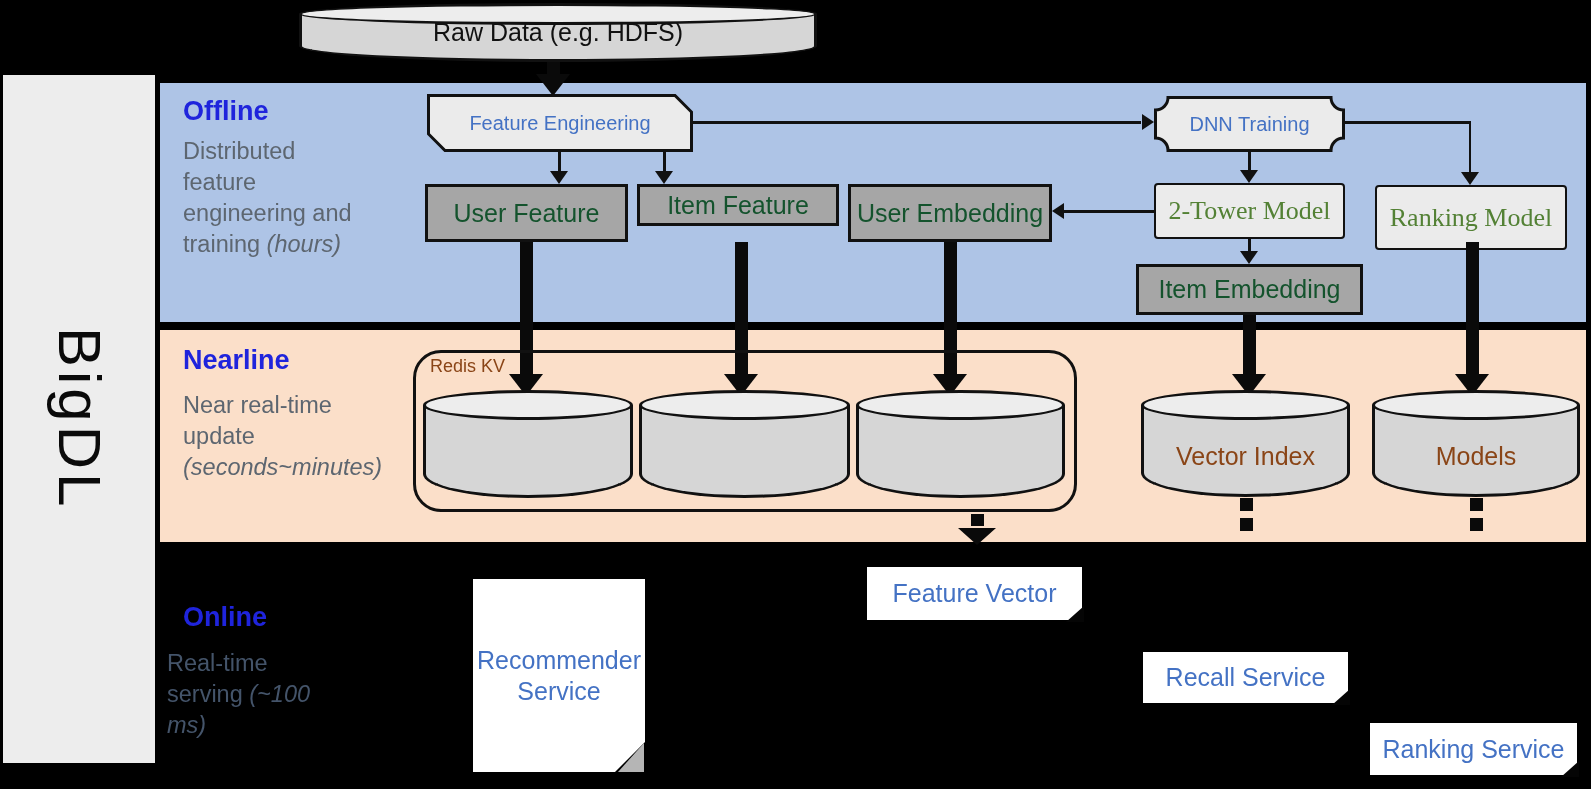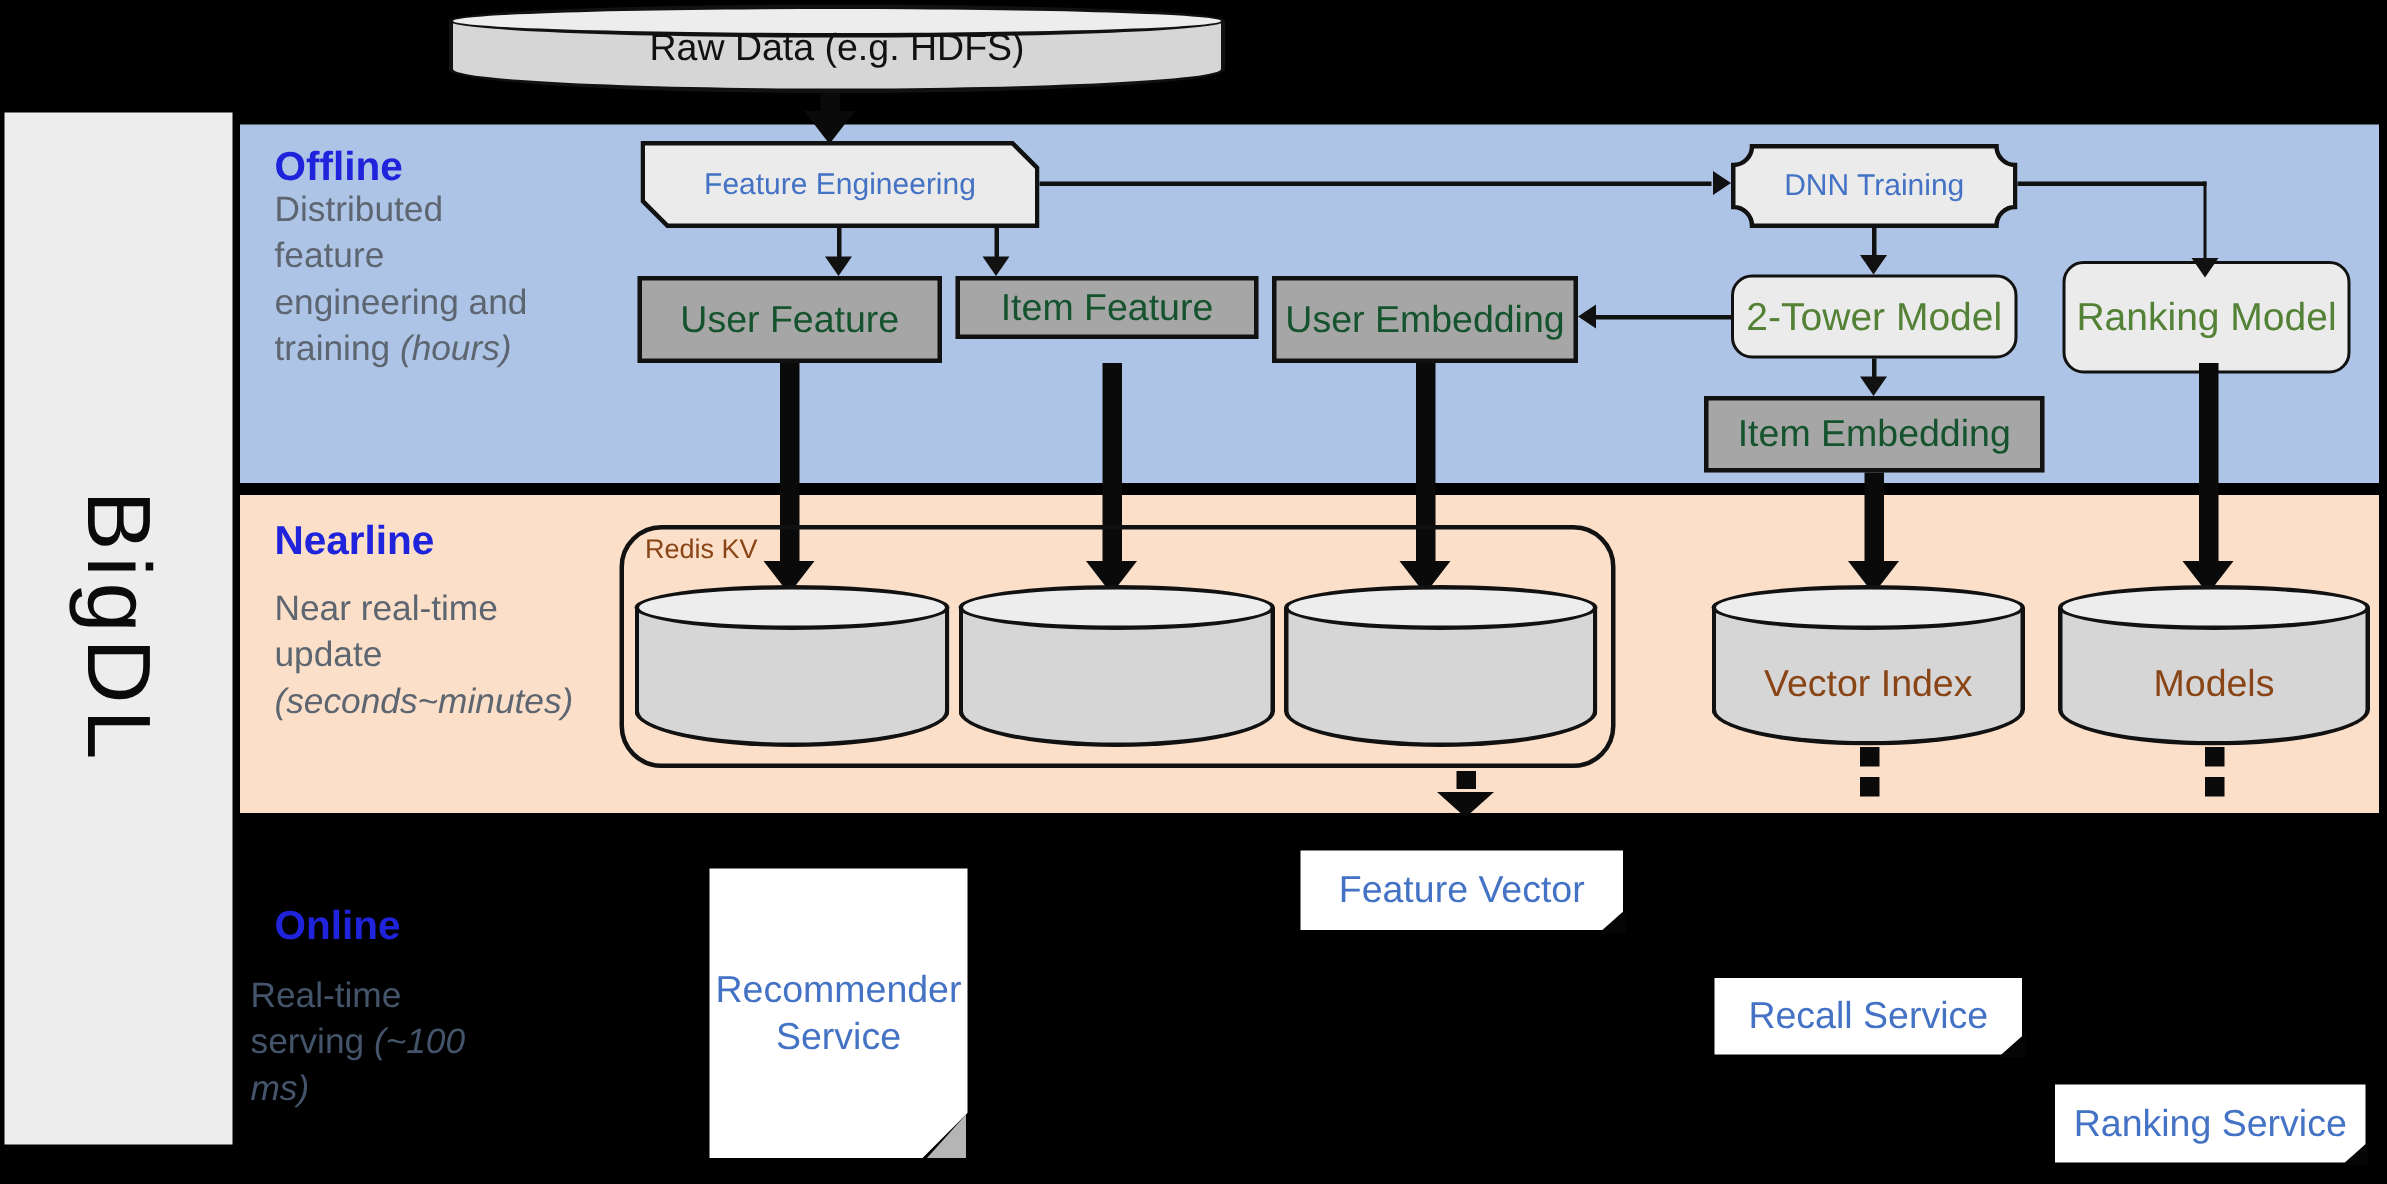--- a/index.html
+++ b/index.html
@@ -17,22 +17,22 @@
 
   
   .sec-title { position:absolute; font-size:27px; font-weight:bold; color:var(--label-blue,#1f24dc); }
   .sec-desc { position:absolute; font-size:23.5px; line-height:31px; color:var(--desc-gray,#5d6670); }
   .sec-desc em { font-style:italic; }
   #online-desc { color:var(--online-desc,#44546a); }
 
   
   .node { position:absolute; display:flex; align-items:center; justify-content:center; text-align:center; }
   .gray-node { background:var(--gray-box,#a6a6a6); border:3px solid #111; color:#14532d; font-size:25px; }
-  .round-node { background:var(--light-box,#ebebeb); border:2.5px solid #111; border-radius:14px;
-                color:var(--node-green,#538135); font-size:26px; }
+  .round-node { background:var(--light-box,#ebebeb); border:2.5px solid #111; border-radius:4px;
+                color:var(--node-green,#538135); font-size:26px;font-family:Liberation Serif, serif; }
   .svg-node { position:absolute; }
   .svg-node svg { position:absolute; left:0; top:0; }
   .svg-node .overlay { position:absolute; inset:0; display:flex; align-items:center; justify-content:center;
                        color:var(--node-blue,#4472c4); font-size:20px; }
 
   
   .cyl { position:absolute; }
   .cyl-top { position:absolute; left:0; right:0; top:0; height:30px; border-radius:50%;
              background:var(--cyl-top,#ededed); border:3px solid #111; z-index:2; }
   .cyl-body { position:absolute; left:0; right:0; top:15px; bottom:0; background:var(--cyl-body,#d6d6d6);
@@ -88,21 +88,21 @@
   <div class="cyl flat" style="left:299px; top:3px; width:518px; height:59px;">
     <div class="cyl-top"></div>
     <div class="cyl-body"></div>
     <div class="cyl-label" style="font-size:25px;">Raw Data (e.g. HDFS)</div>
   </div>
 
   <div class="t-stem" style="left:547px; top:60px; height:18px;"></div>
   <div class="t-head" style="left:536px; top:74px;"></div>
 
   <div class="sec-title" style="left:183px; top:96px;">Offline</div>
-  <div class="sec-desc" style="left:183px; top:124px; width:190px;">
+  <div class="sec-desc" style="left:183px; top:136px; width:190px;">
     <span>Distributed feature engineering and training</span>
      <em>(hours)</em>
   </div>
 
   <div class="sec-title" style="left:183px; top:345px;">Nearline</div>
   <div class="sec-desc" style="left:183px; top:390px; width:200px;">
     <span>Near real-time update</span>
      <em>(seconds~minutes)</em>
   </div>
 
@@ -135,21 +135,21 @@
   <div class="node gray-node" style="left:848px; top:184px; width:204px; height:58px;">
     <span>User Embedding</span>
   </div>
   <div class="node gray-node" style="left:1136px; top:264px; width:227px; height:51px;">
     <span>Item Embedding</span>
   </div>
 
   <div class="node round-node" style="left:1154px; top:183px; width:191px; height:56px;">
     <span>2-Tower Model</span>
   </div>
-  <div class="node round-node" style="left:1375px; top:174px; width:192px; height:75px;">
+  <div class="node round-node" style="left:1375px; top:185px; width:192px; height:65px;">
     <span>Ranking Model</span>
   </div>
 
   <div class="h-line" style="left:693px; top:121px; width:448px;"></div>
   <div class="ah-right" style="left:1142px; top:114px;"></div>
 
   <div class="v-line" style="left:558px; top:152px; height:21px;"></div>
   <div class="ah-down" style="left:550px; top:171px;"></div>
 
   <div class="v-line" style="left:663px; top:152px; height:21px;"></div>

